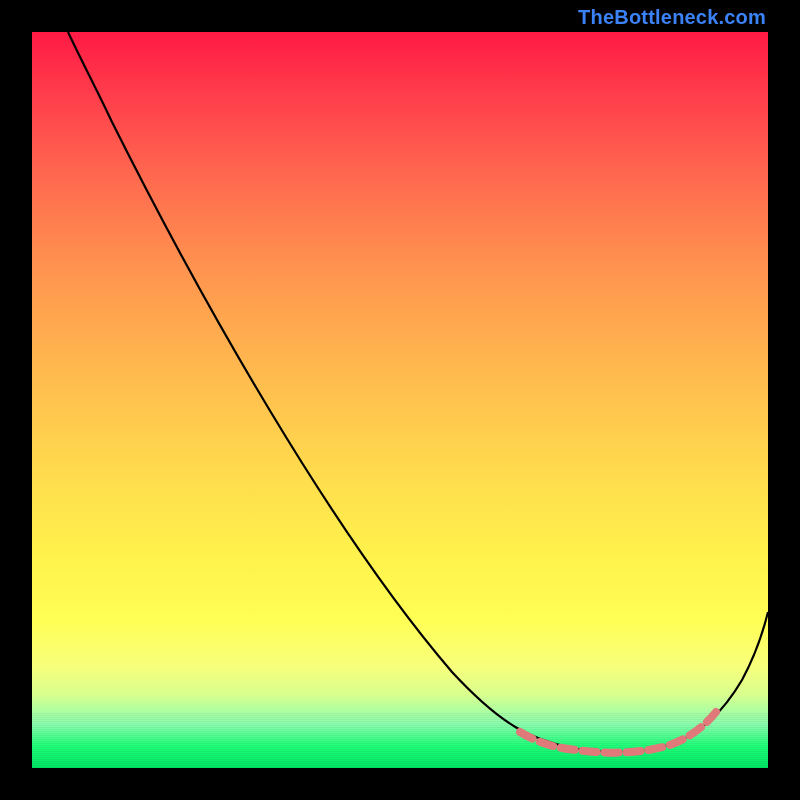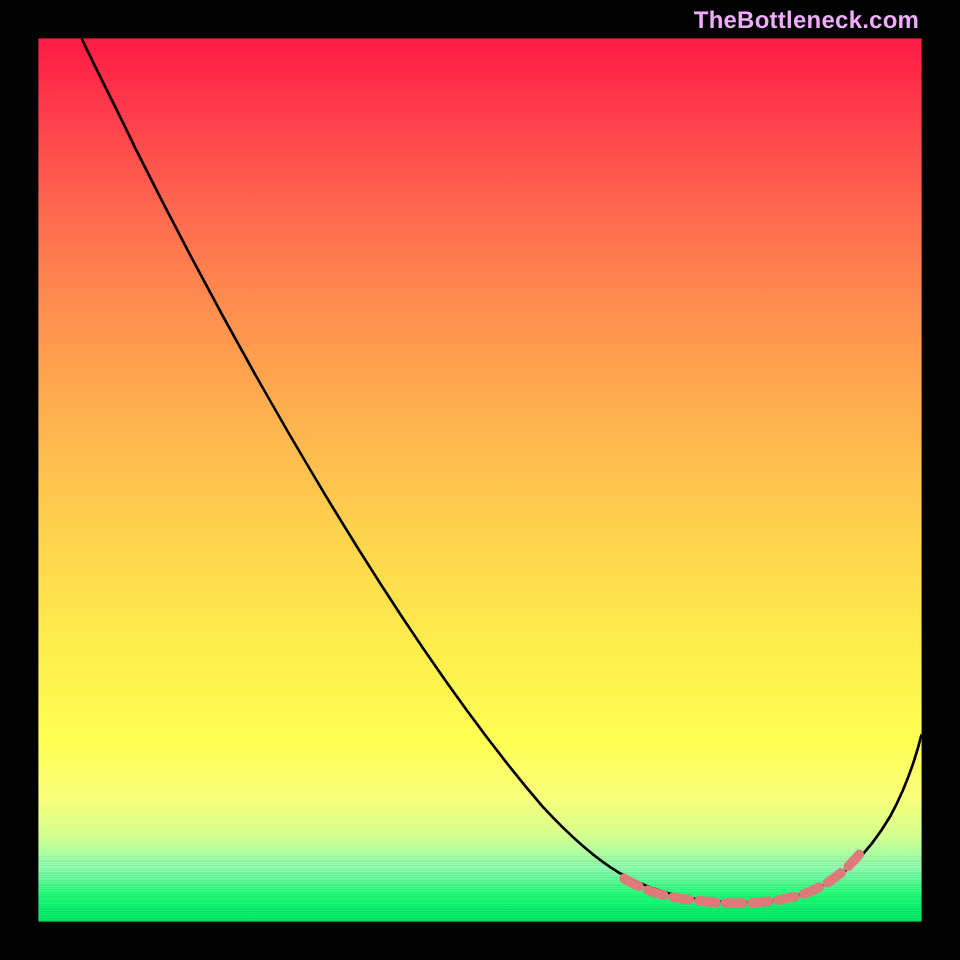--- a/index.html
+++ b/index.html
@@ -47,21 +47,21 @@
         #8dffb0 94%,
         #1fff79 97%,
         #00e865 100%
       );
   }
   .watermark {
     position: absolute;
     top: 6px;
     right: 34px;
     font: 600 20px Arial, Helvetica, sans-serif;
-    color: #f0abfc;
+    color: #3b82f6;
     letter-spacing: 0.2px;
     user-select: none;
   }
   svg.curve {
     position: absolute;
     left: 0;
     top: 0;
     width: 736px;
     height: 736px;
     overflow: visible;

